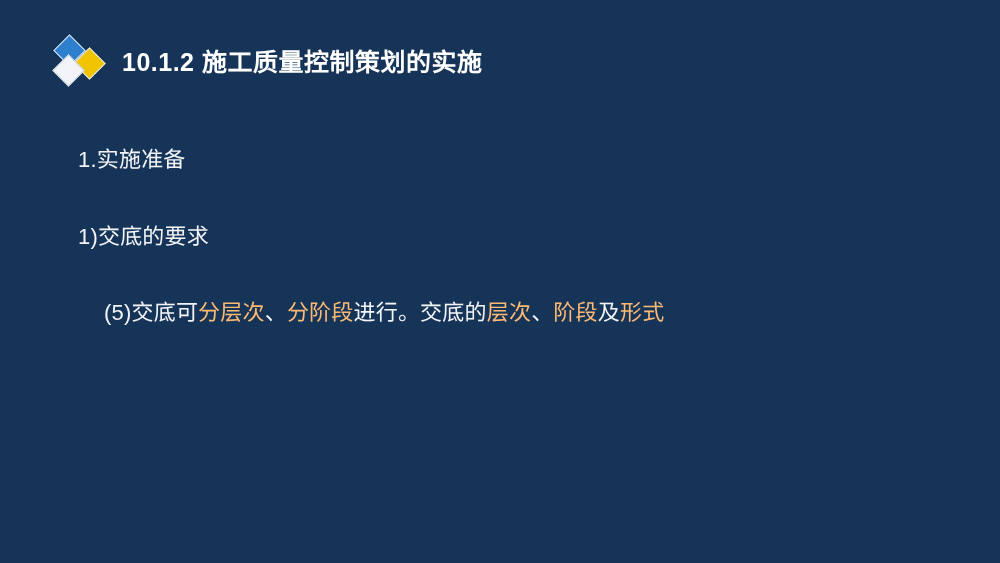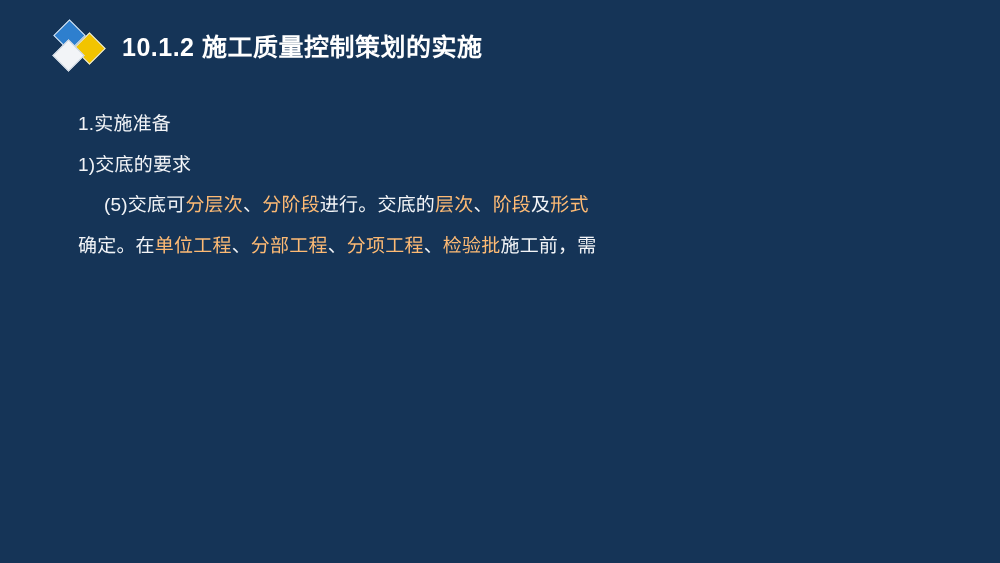--- a/index.html
+++ b/index.html
@@ -19,21 +19,21 @@
   .slide {
     position: absolute;
     inset: 0;
     background: #153457;
   }
 
   
   .title-row {
     position: absolute;
     left: 52px;
-    top: 19px;
+    top: 34px;
     height: 56px;
     display: flex;
     align-items: center;
   }
 
   .logo-mark {
     position: relative;
     width: 56px;
     height: 54px;
     flex: 0 0 auto;
@@ -76,24 +76,25 @@
   
   .body-block {
     position: absolute;
     left: 78px;
     top: 104px;
     width: 660px;
   }
 
   .line {
     color: #F2F4F7;
-    font-size: 19px;
+    font-size: 22px;
     line-height: 40.5px;
     white-space: pre;
     letter-spacing: 0.2px;
+    margin-top: 36px;
   }
   .line.indent {
     text-indent: 26px;
   }
   .hl {
     color: #fdba74;
   }
 </style>
 </head>
 <body>
@@ -106,16 +107,15 @@
       <span class="dia dia-yellow"></span>
       <span class="dia dia-white"></span>
     </div>
     <div class="slide-title">10.1.2 施工质量控制策划的实施</div>
   </div>
 
   <div class="body-block" id="body-block">
       <div class="line"><span class="">1.实施准备</span></div>
       <div class="line"><span class="">1)交底的要求</span></div>
       <div class="line indent"><span class="">(5)交底可</span><span class="hl">分层次</span><span class="">、</span><span class="hl">分阶段</span><span class="">进行。交底的</span><span class="hl">层次</span><span class="">、</span><span class="hl">阶段</span><span class="">及</span><span class="hl">形式</span></div>
-      <div class="line"><span class="">确定。在</span><span class="hl">单位工程</span><span class="">、</span><span class="hl">分部工程</span><span class="">、</span><span class="hl">分项工程</span><span class="">、</span><span class="hl">检验批</span><span class="">施工前，需</span></div>
     </div>
 
 </div>
 
 </body></html>

